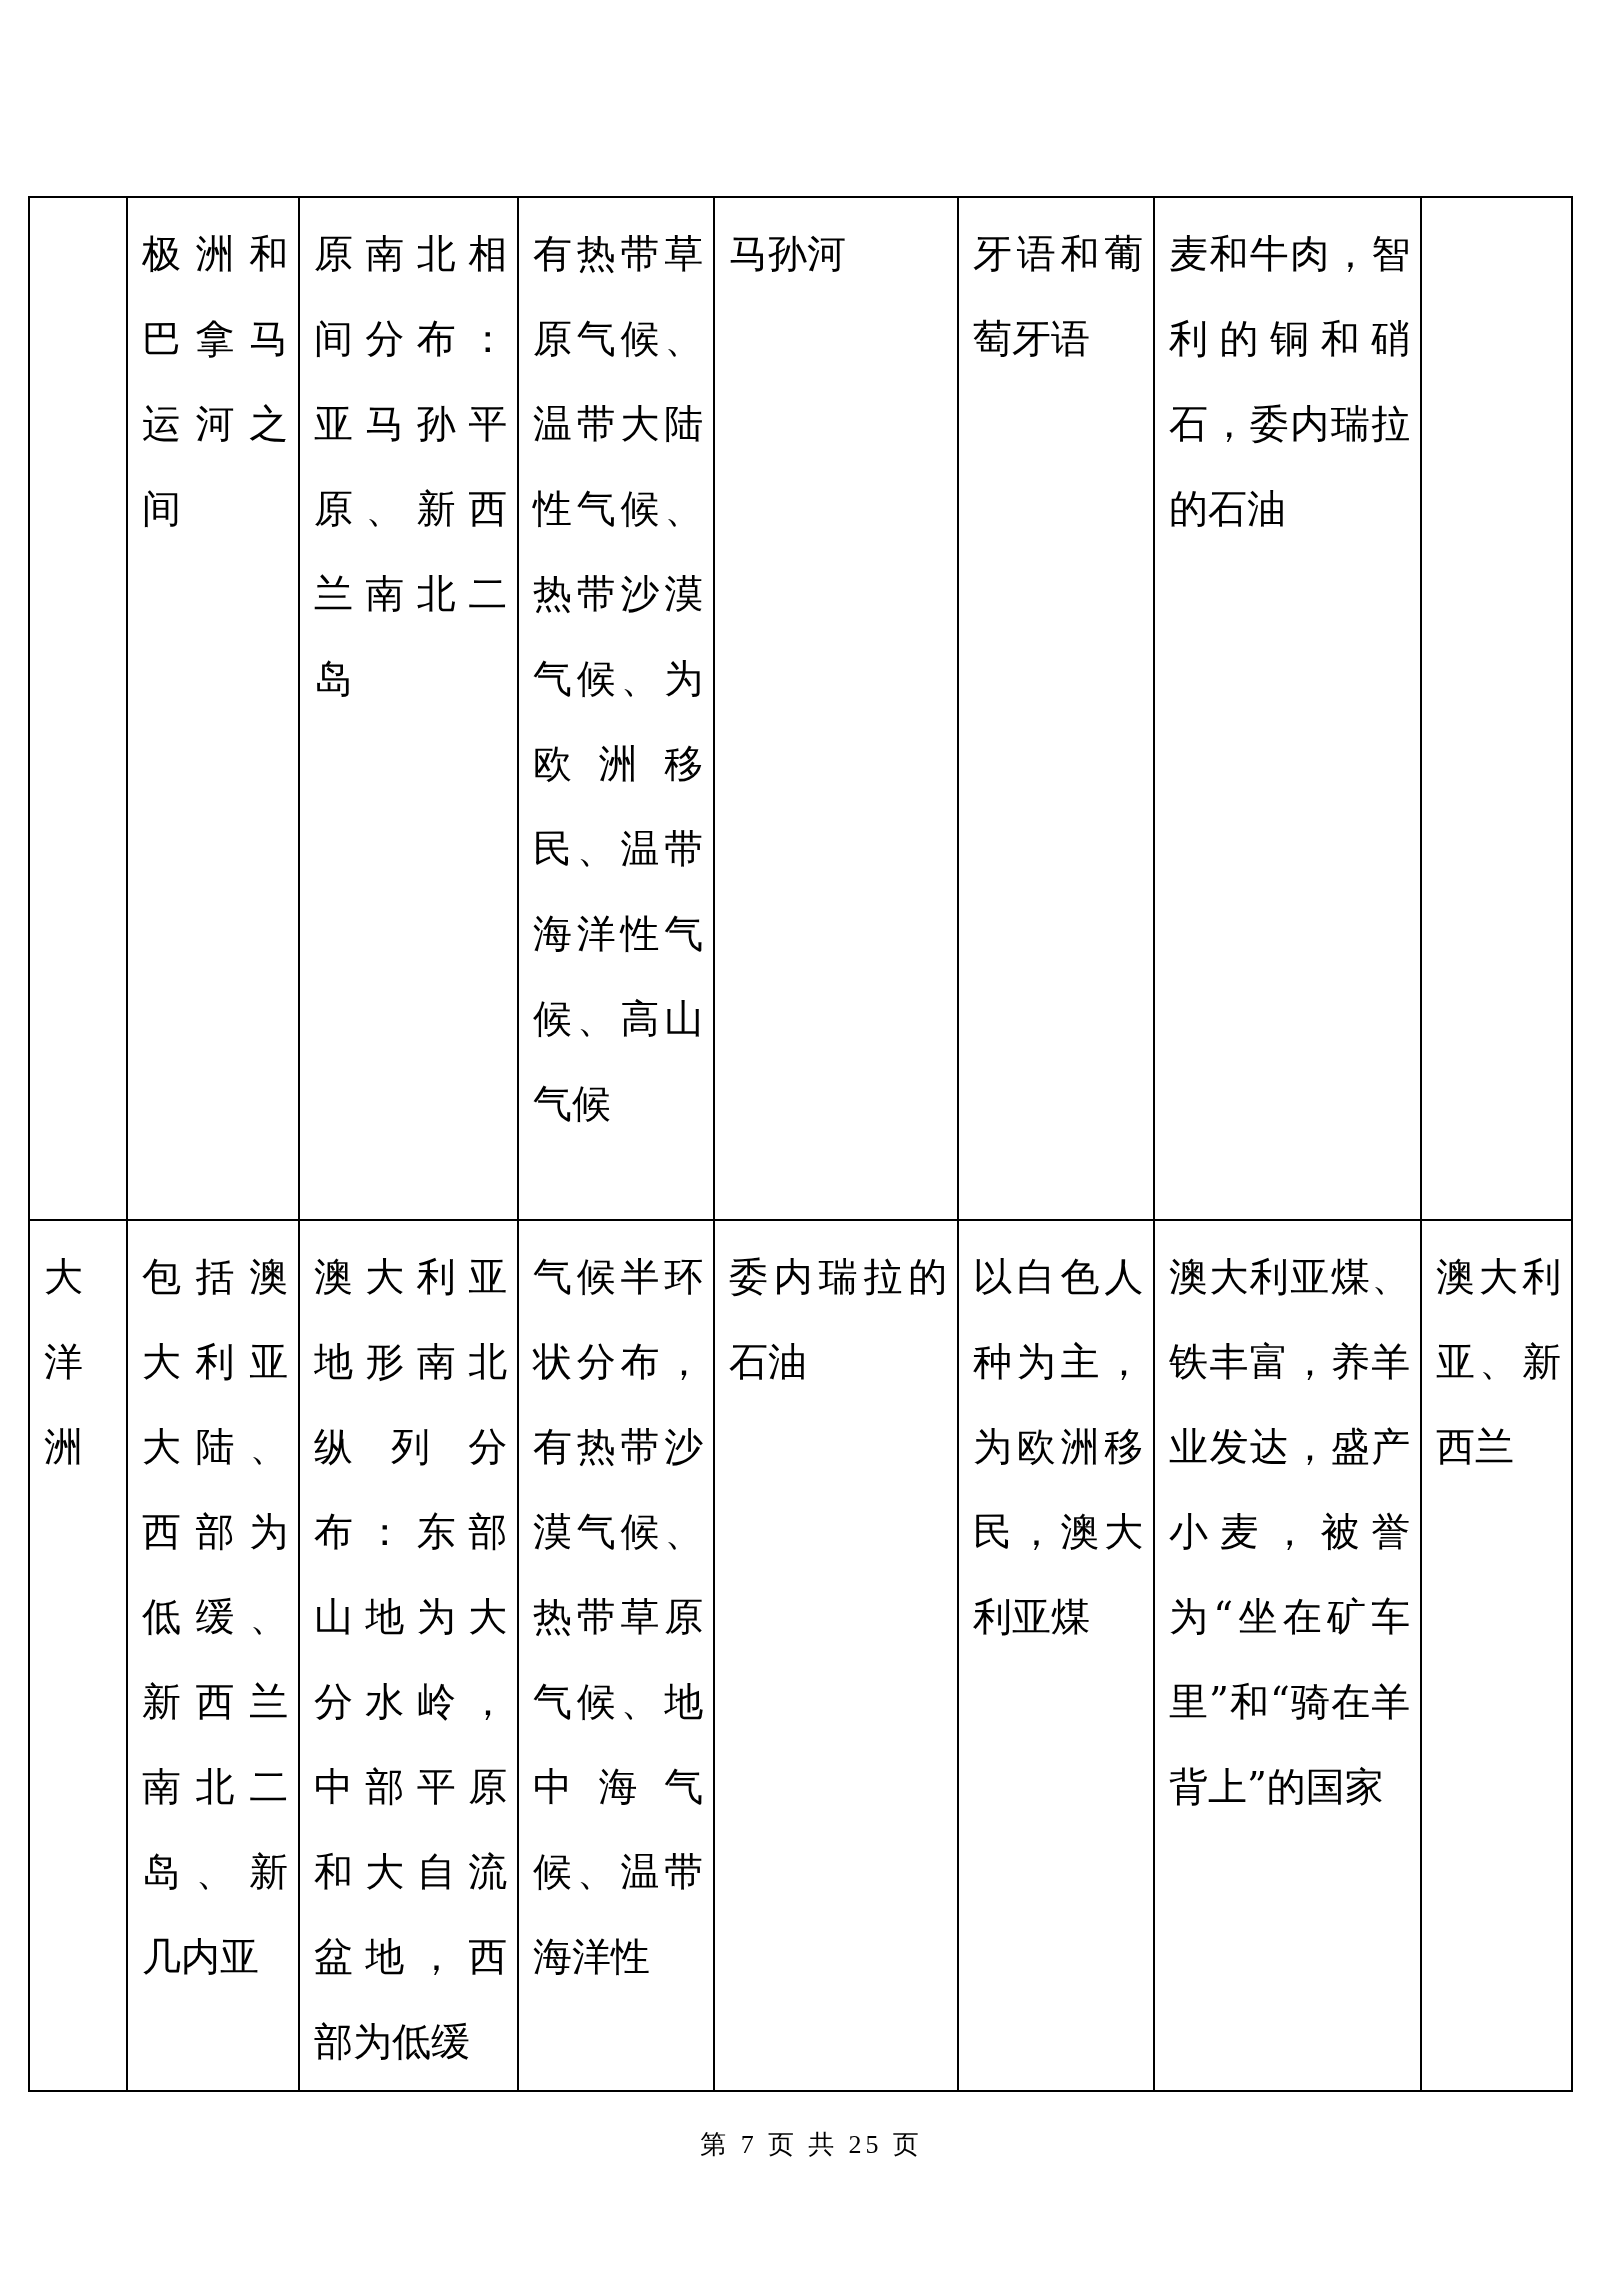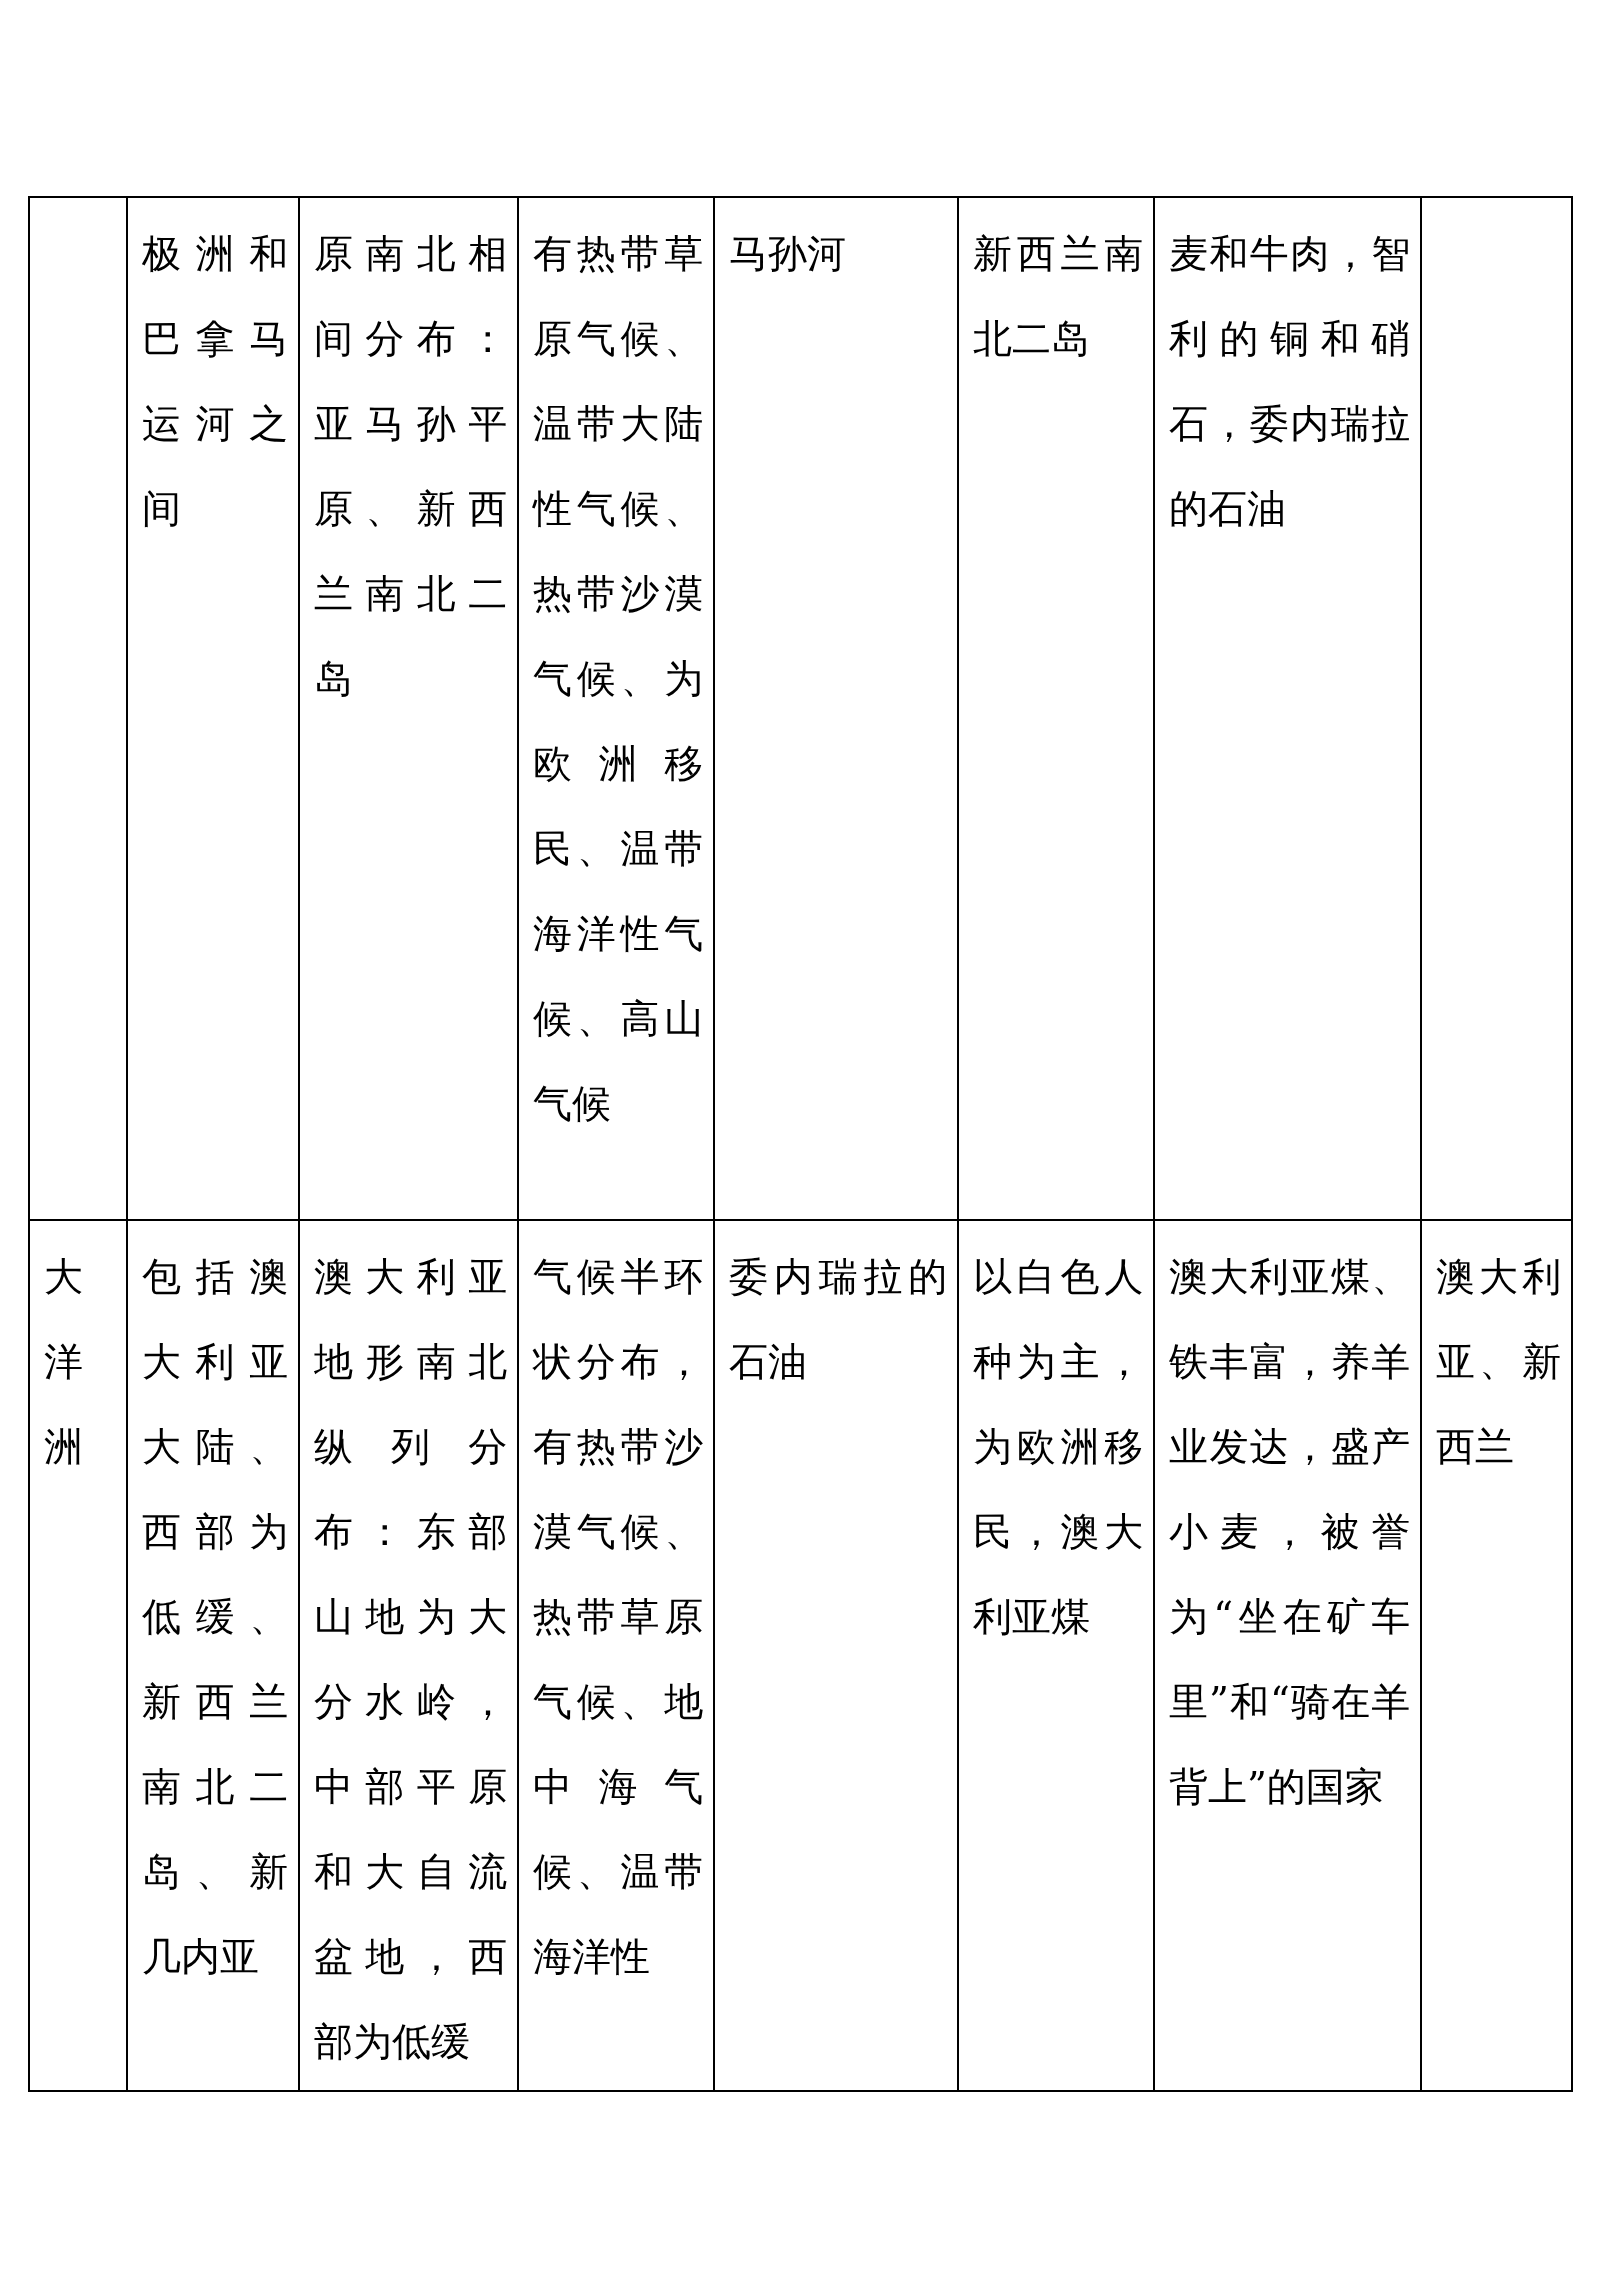--- a/index.html
+++ b/index.html
@@ -42,21 +42,21 @@
       <td>
             <span class="cell-text">原南北相间分布：亚马孙平原、新西兰南北二岛</span>
           </td>
       <td>
             <span class="cell-text">有热带草原气候、温带大陆性气候、热带沙漠气候、为欧洲移民、温带海洋性气候、高山气候</span>
           </td>
       <td>
             <span class="cell-text">马孙河</span>
           </td>
       <td>
-            <span class="cell-text">新西兰南北二岛</span>
+            <span class="cell-text">牙语和葡萄牙语</span>
           </td>
       <td>
             <span class="cell-text">麦和牛肉，智利的铜和硝石，委内瑞拉的石油</span>
           </td>
       <td>
             <span class="cell-text"></span>
           </td>
     </tr>
     <tr class="r2">
       <td>
@@ -80,14 +80,15 @@
       <td>
             <span class="cell-text">澳大利亚煤、铁丰富，养羊业发达，盛产小麦，被誉为“坐在矿车里”和“骑在羊背上”的国家</span>
           </td>
       <td>
             <span class="cell-text">澳大利亚、新西兰</span>
           </td>
     </tr>
   </tbody>
     </table>
 
+  <div class="footer">第 7 页 共 25 页</div>
 </div>
 
 
 </body></html>

